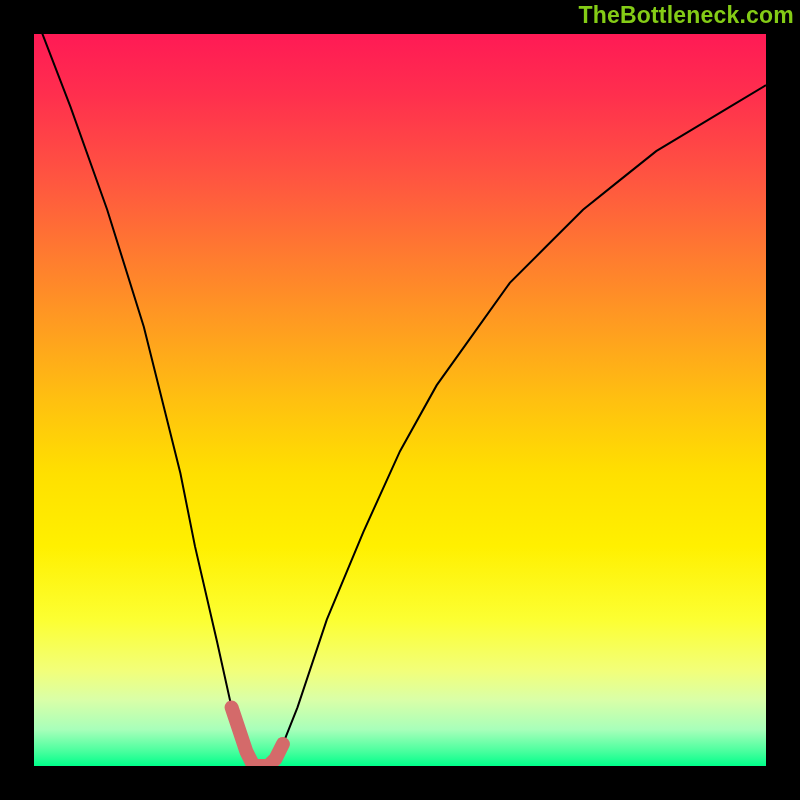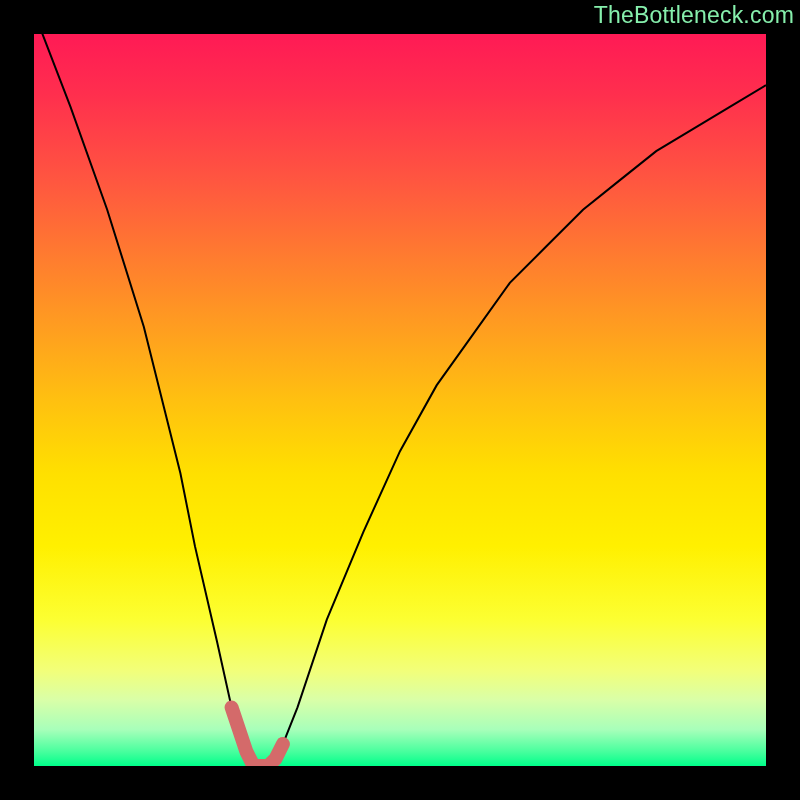--- a/index.html
+++ b/index.html
@@ -49,23 +49,23 @@
     );
   }
   .svg-layer {
     position: absolute;
     inset: 0;
   }
   .watermark {
     position: absolute;
     top: 2px;
     right: 6px;
-    color: #86efac;
+    color: #84cc16;
     font-size: 23px;
-    font-weight: 400;
+    font-weight: 700;
     letter-spacing: 0.2px;
   }
   .null-series {
     stroke: #000;
     stroke-width: 2;
     fill: none;
   }
   .marker-series {
     stroke: #d46a6a;
     stroke-width: 14;

